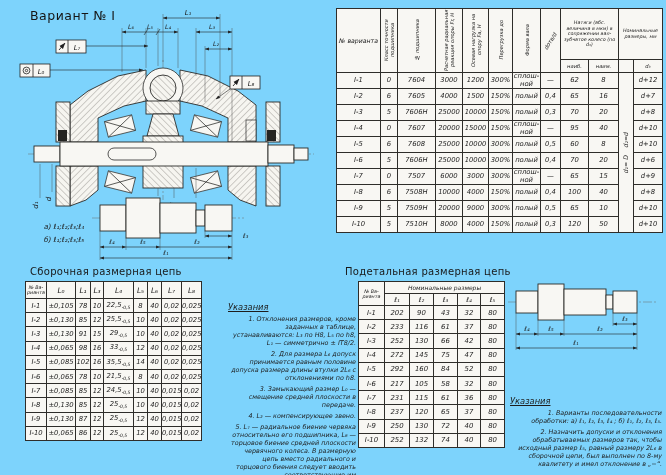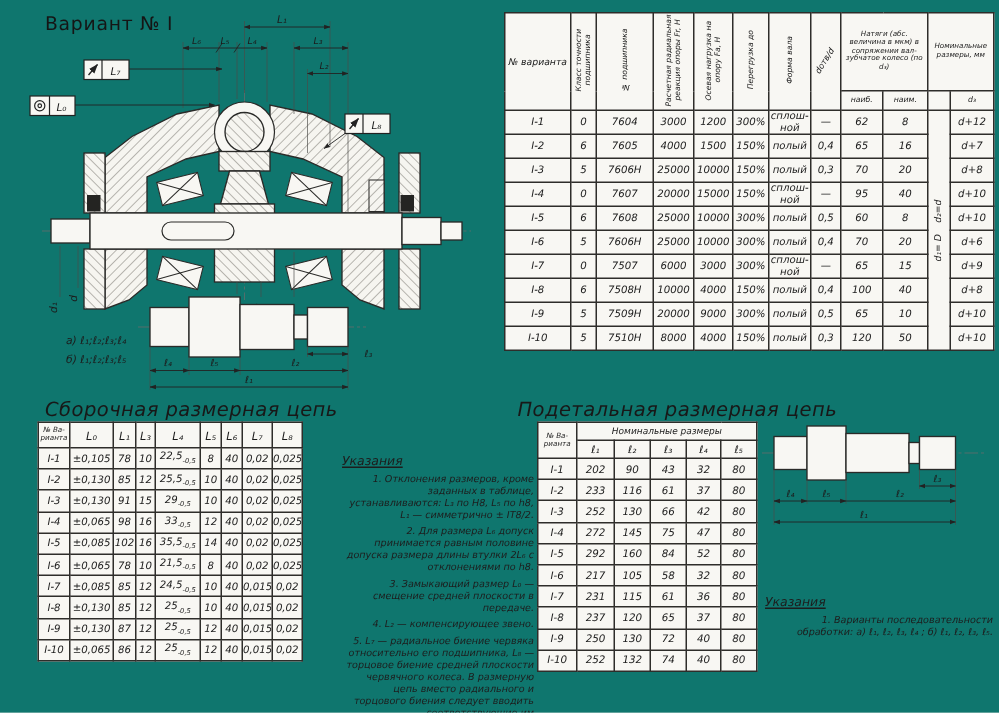--- a/index.html
+++ b/index.html
@@ -1,17 +1,17 @@
 <!DOCTYPE html>
 <html><head>
 <meta charset="utf-8">
 <style>
   html,body{margin:0;padding:0;}
   body{width:666px;height:475px;background:#efeeea;font-family:"DejaVu Sans",sans-serif;color:#1b1b1b;position:relative;overflow:hidden;}
-  .page{position:absolute;inset:0;background:#0f766e;}
+  .page{position:absolute;inset:0;background:#7dd3fc;}
   .title{position:absolute;left:30px;top:8px;font-size:12.5px;letter-spacing:.5px;color:#151515;}
   svg text{font-family:"DejaVu Sans",sans-serif;font-style:italic;fill:#1c1c1c;}
   .tbl{border-collapse:collapse;table-layout:fixed;position:absolute;background:#f8f7f3;}
   .tbl th,.tbl td{border:1px solid #2e2d2a;padding:0;text-align:center;vertical-align:middle;font-weight:normal;font-style:italic;overflow:hidden;}
   .tbl{border:1.5px solid #2e2d2a;}
   .tbl td sub{font-size:4.5px;}
   
   .main{left:336px;top:8px;width:326px;font-size:6.8px;}
   .main td{height:15px;line-height:1.05;}
   .main th{font-size:5.2px;}
@@ -22,21 +22,21 @@
   td.mergecell span.vt{writing-mode:vertical-rl;transform:rotate(180deg);display:block;margin:7px auto;font-size:6.2px;font-style:italic;}
   
   .asm{left:25px;top:281px;width:176px;font-size:6.8px;}
   .asm th{font-size:7.5px;height:16px;}
   .asm th.small2{font-size:4.8px;line-height:1.1;}
   .asm td{height:13.2px;}
   
   .det{left:358px;top:281px;width:146px;font-size:6.9px;}
   .det th{font-size:6.9px;height:11px;}
   .det td{height:13.2px;}
-  .sec-title{position:absolute;font-size:13px;font-style:italic;color:#181818;letter-spacing:.3px;}
+  .sec-title{position:absolute;font-size:10px;color:#181818;letter-spacing:.3px;}
   .t-asm{left:30px;top:266px;}
   .t-det{left:345px;top:266px;}
   .notes{position:absolute;font-style:italic;color:#1d1d1d;}
   .notes-title{font-size:8.3px;text-decoration:underline;margin-bottom:3px;margin-top:36px;}
   .notes-left{left:228px;top:266px;width:128px;font-size:6.4px;line-height:1.25;}
   .notes-right{left:510px;top:360px;width:152px;font-size:6.4px;line-height:1.25;}
   .note{margin-bottom:3px;text-align:right;}
   .shaft-right{position:absolute;left:506px;top:270px;}
   .main-drawing{position:absolute;left:0;top:2px;}
 </style>
@@ -670,15 +670,16 @@
     <text x="119" y="51" font-size="6.5" text-anchor="middle">ℓ₃</text>
     <text x="21" y="61" font-size="6.5" text-anchor="middle">ℓ₄</text>
     <text x="45" y="61" font-size="6.5" text-anchor="middle">ℓ₅</text>
     <text x="94" y="61" font-size="6.5" text-anchor="middle">ℓ₂</text>
     <text x="70" y="75" font-size="6.5" text-anchor="middle">ℓ₁</text>
   </svg>
 
   <div class="notes notes-right">
     <div class="notes-title">Указания</div>
     <div class="note">1. Варианты последовательности обработки:  а) ℓ₁, ℓ₂, ℓ₃, ℓ₄ ;   б) ℓ₁, ℓ₂, ℓ₃, ℓ₅.</div>
+    <div class="note">2. Назначить допуски и отклонения обрабатываемых размеров так, чтобы исходный размер ℓ₅, равный размеру 2L₆ в сборочной цепи, был выполнен по 8-му квалитету и имел отклонение в „−“.</div>
   </div>
 
 </div>
 
 </body></html>

